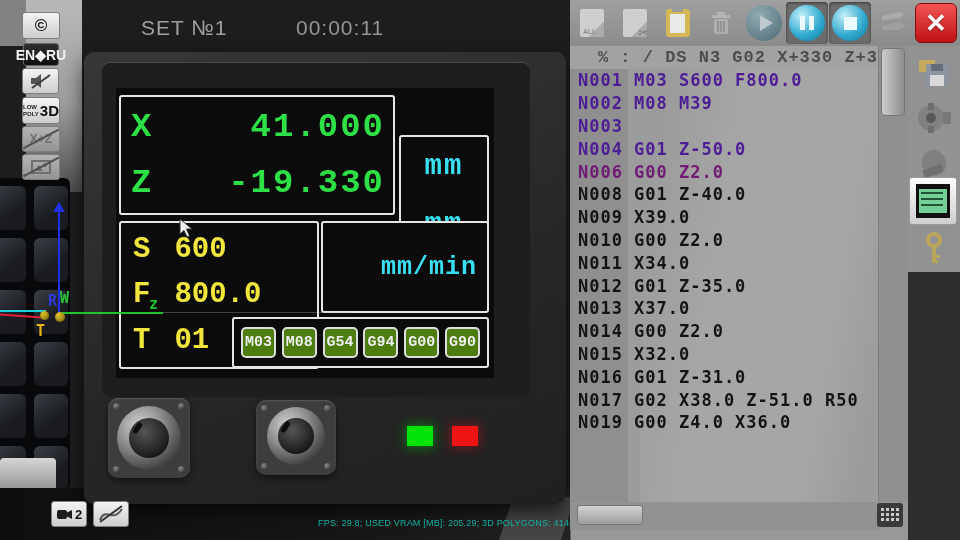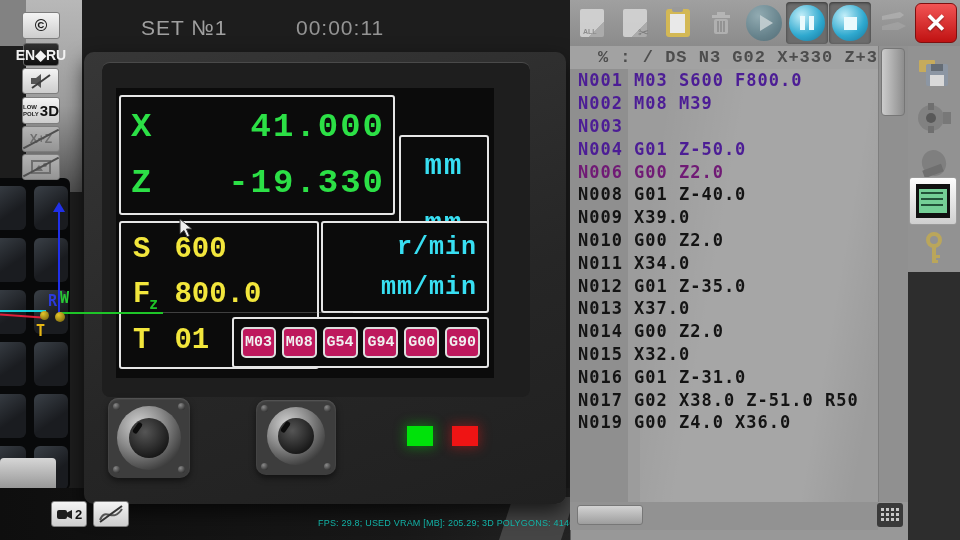--- a/index.html
+++ b/index.html
@@ -29,21 +29,21 @@
   .frame{position:absolute;border:2px solid #e6e6e6;border-radius:3px;box-sizing:border-box;background:#0b0b0b;}
   #vals-box{left:3px;top:7px;width:276px;height:120px;display:flex;flex-direction:column;justify-content:space-around;padding:2px 8px 2px 10px;}
   .valrow{display:flex;justify-content:space-between;align-items:center;font-weight:bold;font-size:34px;letter-spacing:2px;color:#2ce046;}
   #units-box{left:283px;top:7px;width:90px;height:120px;display:flex;flex-direction:column;justify-content:space-around;align-items:center;margin-top:40px;}
   .unit1{font-weight:bold;font-size:29px;color:#38dff2;letter-spacing:2px;}
   #sft-box{left:3px;top:133px;width:200px;height:148px;display:flex;flex-direction:column;justify-content:space-around;padding:4px 0 4px 12px;}
   .srow{display:flex;gap:24px;font-weight:bold;font-size:29px;color:#f2e63c;}
   #units2-box{left:205px;top:133px;width:168px;height:92px;display:flex;flex-direction:column;justify-content:space-around;align-items:flex-end;padding:4px 10px 4px 0;}
   .unit2{font-weight:bold;font-size:25px;color:#38dff2;letter-spacing:1px;}
   #badges-box{left:116px;top:229px;width:257px;height:51px;display:flex;align-items:center;justify-content:space-around;padding:0 4px;z-index:3;}
-  .badge{border:2px solid #dedede;border-radius:5px;padding:5px 2px;font-weight:bold;font-size:15px;color:#f0f0f0;background:#be185d;}
+  .badge{border:2px solid #dedede;border-radius:5px;padding:5px 2px;font-weight:bold;font-size:15px;color:#f0f0f0;background:#4d7c0f;}
 
   
   .plate{background:#3d3d3d;border-radius:10px;box-shadow:inset 0 1px 2px #5a5a5a,0 3px 6px rgba(0,0,0,.5);}
   .screw{position:absolute;width:7px;height:7px;border-radius:50%;background:radial-gradient(circle at 35% 30%,#8a8a8a,#1d1d1d);}
   .knob{position:absolute;border-radius:50%;background:radial-gradient(circle at 35% 30%,#d2d2d2,#8a8a8a 40%,#3c3c3c 78%);}
   .knob-inner{position:absolute;border-radius:50%;background:radial-gradient(circle at 40% 35%,#555,#171717 75%);}
   .knob-notch{position:absolute;width:5px;height:12px;background:#0c0c0c;border-radius:2px;transform:rotate(35deg);}
   .light{box-shadow:0 0 12px 2px currentColor;}
 
   
@@ -161,21 +161,20 @@
         <div class="srow mono">
           <span>F</span>
           <span>800.0</span>
         </div>
         <div class="srow mono">
           <span>T</span>
           <span>01</span>
         </div>
       </div>
       <div id="units2-box" class="frame">
-        <span class="unit2 mono">r/min</span>
         <span class="unit2 mono">mm/min</span>
       </div>
       <div id="badges-box" class="frame">
         <span class="badge mono">M03</span>
         <span class="badge mono">M08</span>
         <span class="badge mono">G54</span>
         <span class="badge mono">G94</span>
         <span class="badge mono">G00</span>
         <span class="badge mono">G90</span>
       </div>

